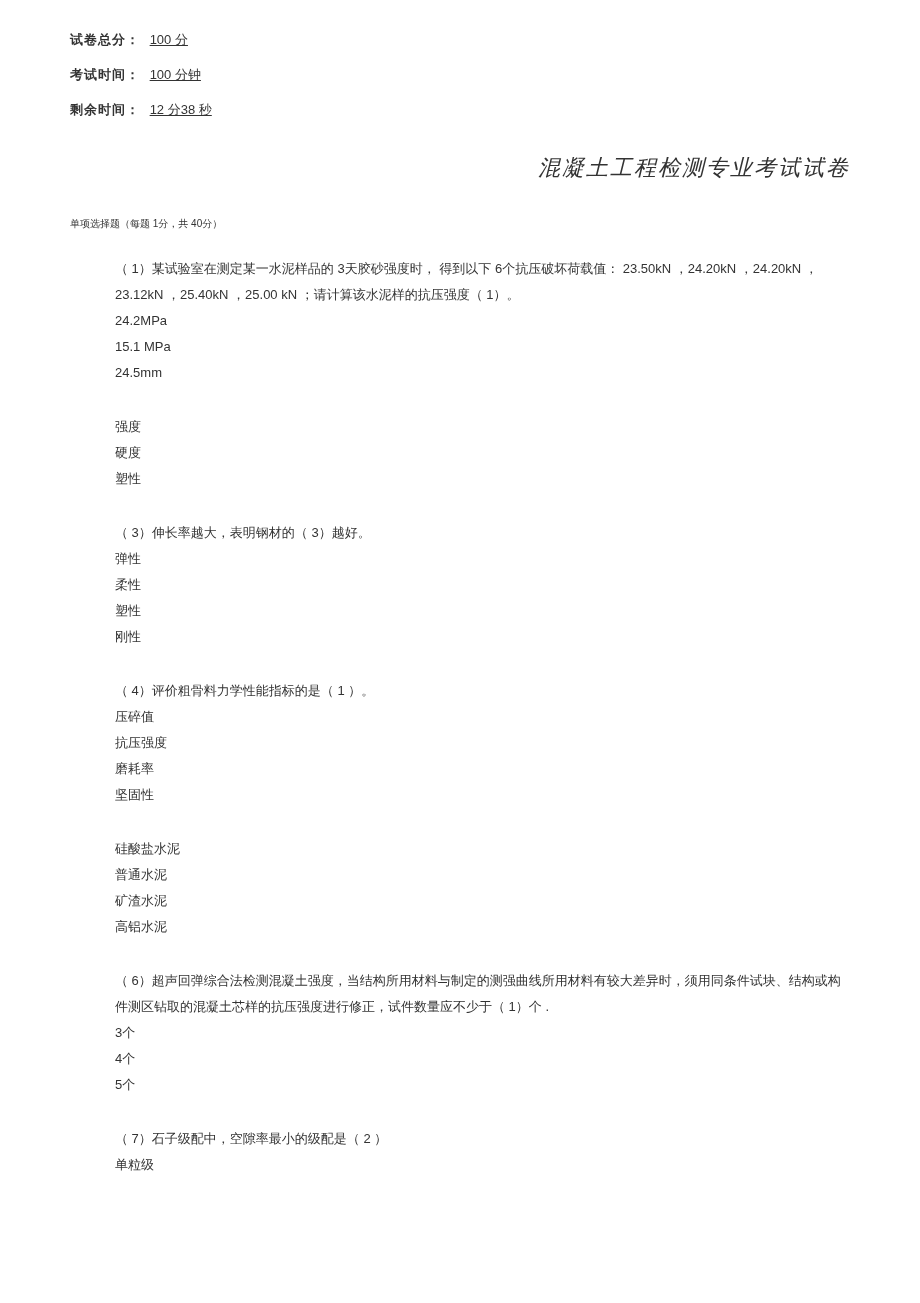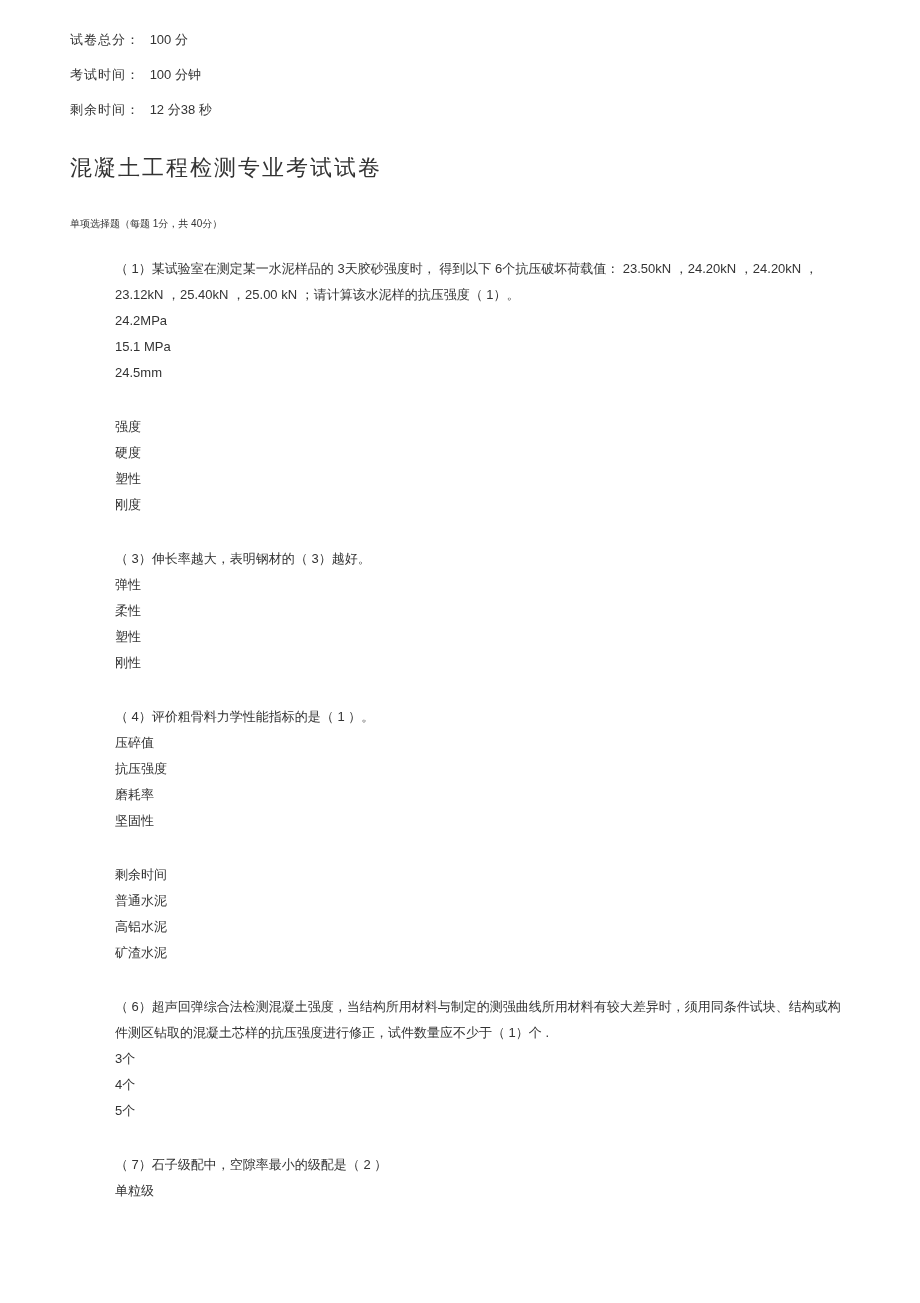--- a/index.html
+++ b/index.html
@@ -14,31 +14,34 @@
       background: #fff;
       padding: 30px 70px;
       line-height: 1.6;
     }
     .meta-line {
       margin-bottom: 14px;
       font-size: 13px;
     }
     .meta-line .label {
       letter-spacing: 1px;
+      font-weight: bold;
     }
     .meta-line .value {
       margin-left: 6px;
+      text-decoration: underline;
     }
     .title {
-      text-align: left;
+      text-align: right;
       font-size: 22px;
       font-weight: normal;
       margin-top: 30px;
       margin-bottom: 30px;
       letter-spacing: 2px;
+      font-style: italic;
     }
     .section-header {
       font-size: 10px;
       margin-bottom: 24px;
     }
     .question {
       margin-bottom: 28px;
       font-size: 13px;
       margin-left: 45px;
     }
@@ -75,44 +78,43 @@
   <div class="question-text">（ 1）某试验室在测定某一水泥样品的     3天胶砂强度时，  得到以下 6个抗压破坏荷载值：   23.50kN ，24.20kN ，24.20kN ，23.12kN ，25.40kN ，25.00 kN  ；请计算该水泥样的抗压强度（     1）。</div>
   <div class="option">24.2MPa</div>
   <div class="option">15.1 MPa</div>
   <div class="option">24.5mm</div>
 </div>
 
 <div class="question">
   <div class="option">强度</div>
   <div class="option">硬度</div>
   <div class="option">塑性</div>
-  <div class="option">刚度</div>
 </div>
 
 <div class="question">
   <div class="question-text">（ 3）伸长率越大，表明钢材的（     3）越好。</div>
   <div class="option">弹性</div>
   <div class="option">柔性</div>
   <div class="option">塑性</div>
   <div class="option">刚性</div>
 </div>
 
 <div class="question">
   <div class="question-text">（ 4）评价粗骨料力学性能指标的是（     1  ）。</div>
   <div class="option">压碎值</div>
   <div class="option">抗压强度</div>
   <div class="option">磨耗率</div>
   <div class="option">坚固性</div>
 </div>
 
 <div class="question">
-  <div class="option">剩余时间</div>
+  <div class="option">硅酸盐水泥</div>
   <div class="option">普通水泥</div>
+  <div class="option">矿渣水泥</div>
   <div class="option">高铝水泥</div>
-  <div class="option">矿渣水泥</div>
 </div>
 
 <div class="question">
   <div class="question-text">（ 6）超声回弹综合法检测混凝土强度，当结构所用材料与制定的测强曲线所用材料有较大差异时，须用同条件试块、结构或构件测区钻取的混凝土芯样的抗压强度进行修正，试件数量应不少于（         1）个 .</div>
   <div class="option">3个</div>
   <div class="option">4个</div>
   <div class="option">5个</div>
 </div>
 
 <div class="question">

